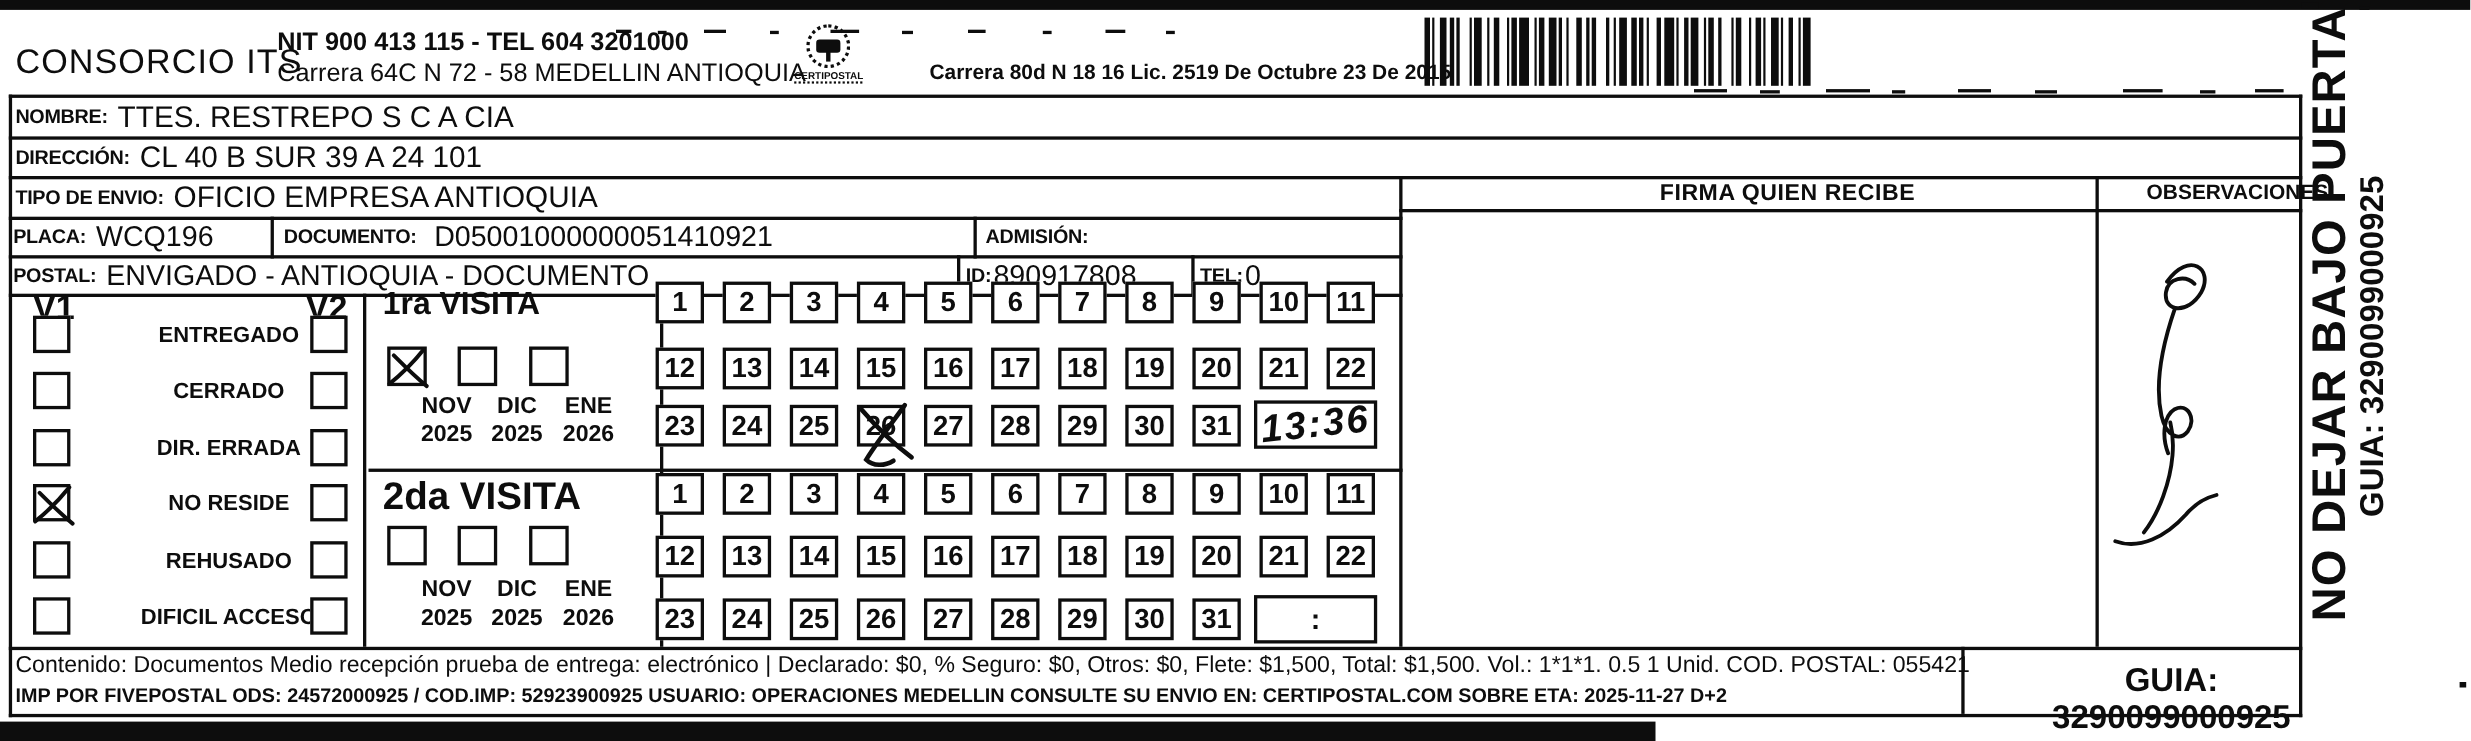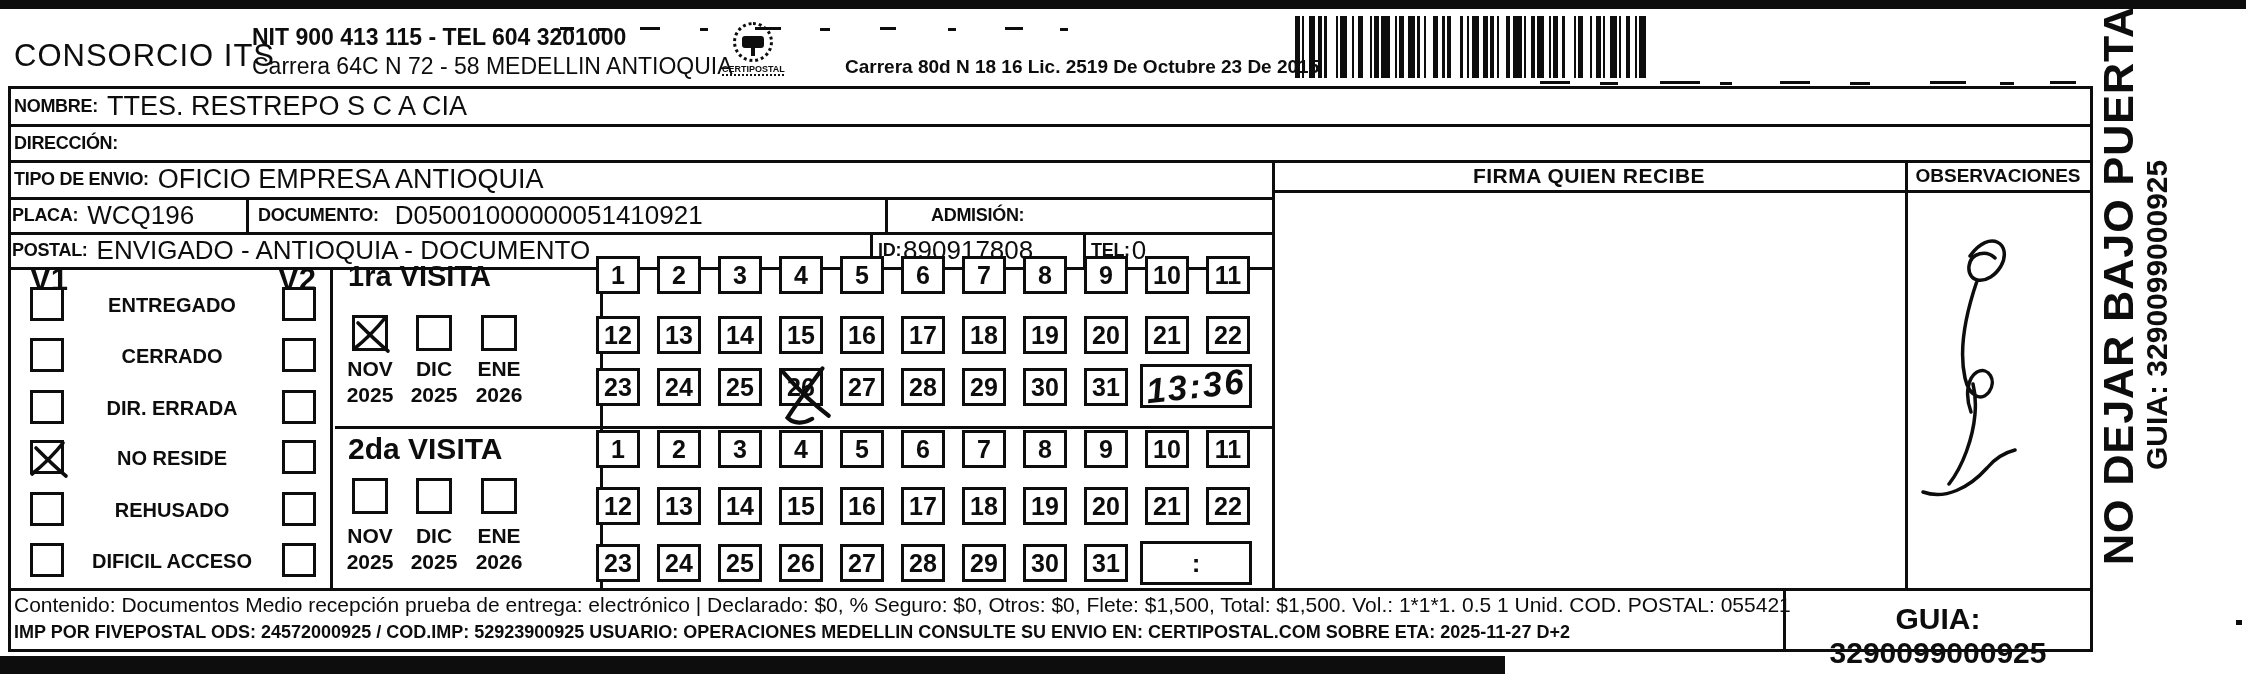--- a/index.html
+++ b/index.html
@@ -12,21 +12,21 @@
   .bar{position:absolute;background:var(--ink);}
   .lbl{font-weight:bold;font-size:18px;letter-spacing:-0.3px;white-space:nowrap;}
   .val{font-size:26px;white-space:nowrap;}
   .row{position:absolute;display:flex;align-items:center;gap:9px;white-space:nowrap;}
   .cbox{position:absolute;width:34px;height:34px;border:3px solid var(--ink);background:#fff;box-sizing:border-box;}
   .mbox{position:absolute;width:36px;height:36px;border:3px solid var(--ink);background:#fff;box-sizing:border-box;}
   .daycell{position:absolute;width:44px;height:38px;border:3px solid var(--ink);box-sizing:border-box;
            display:flex;align-items:center;justify-content:center;font-weight:bold;font-size:25px;background:#fff;}
   .timebox{position:absolute;width:112px;height:44px;border:3px solid var(--ink);box-sizing:border-box;
            display:flex;align-items:center;justify-content:center;background:#fff;}
-  .ctext{position:absolute;text-align:center;}
+  .ctext{position:absolute;text-align:center;margin-left:36px;}
   .xm{position:absolute;left:-4px;top:-4px;width:40px;height:40px;overflow:visible;}
   .xm path{fill:none;stroke:var(--ink);stroke-width:3.6;stroke-linecap:round;}
   .hand{font-style:italic;font-weight:bold;transform:rotate(-6deg);font-size:35px;letter-spacing:2px;}
   .vert{writing-mode:vertical-rl;transform:rotate(180deg);text-align:center;font-weight:bold;white-space:nowrap;}
   .speck{position:absolute;background:var(--ink);}
   svg.sig path{fill:none;stroke:var(--ink);stroke-width:3.5;stroke-linecap:round;}
   svg.dx path{fill:none;stroke:var(--ink);stroke-width:4;stroke-linecap:round;}
   .logo-wrap{position:absolute;left:722px;top:22px;width:62px;text-align:center;}
   .logo-circle{margin:0 auto;width:40px;height:40px;border:3px dotted var(--ink);border-radius:50%;
                display:flex;align-items:center;justify-content:center;box-sizing:border-box;}
@@ -192,35 +192,36 @@
   <div class="vl" style="left:600px;top:267px;height:321px;"></div>
   <div class="vl" style="left:1905px;top:160px;height:428px;"></div>
   <div class="vl" style="left:1783px;top:588px;height:61px;"></div>
 
   <div class="row" style="left:14px;top:90px;height:32px;">
     <span class="lbl">NOMBRE:</span>
     <span class="val" style="font-size:27px;">TTES. RESTREPO S C A CIA</span>
   </div>
   <div class="row" style="left:14px;top:127px;height:32px;">
     <span class="lbl">DIRECCIÓN:</span>
+    <span class="val" style="font-size:27px;">CL 40 B SUR 39 A 24 101</span>
   </div>
   <div class="row" style="left:14px;top:163px;height:32px;">
     <span class="lbl">TIPO DE ENVIO:</span>
     <span class="val" style="font-size:27px;">OFICIO EMPRESA ANTIOQUIA</span>
   </div>
 
   <div class="row" style="left:12px;top:200px;height:30px;">
     <span class="lbl">PLACA:</span>
     <span class="val">WCQ196</span>
   </div>
   <div class="row" style="left:258px;top:200px;height:30px;gap:16px;">
     <span class="lbl">DOCUMENTO:</span>
     <span class="val">D05001000000051410921</span>
   </div>
-  <div class="row" style="left:896px;top:200px;height:30px;gap:14px;margin-left:35px;">
+  <div class="row" style="left:896px;top:200px;height:30px;gap:14px;">
     <span class="lbl">ADMISIÓN:</span>
   </div>
 
   <div class="row" style="left:12px;top:235px;height:30px;">
     <span class="lbl">POSTAL:</span>
     <span class="val">ENVIGADO - ANTIOQUIA - DOCUMENTO</span>
   </div>
   <div class="row" style="left:878px;top:235px;height:30px;gap:2px;">
     <span class="lbl">ID:</span>
     <span class="val">890917808</span>
@@ -302,21 +303,21 @@
         <path d="M12 14 C24 28 40 44 56 56 M50 10 C40 24 26 42 16 58 C22 64 32 64 40 59"></path>
       </svg>
       <div class="daycell" style="left: 840px; top: 368px;">27</div>
       <div class="daycell" style="left: 901px; top: 368px;">28</div>
       <div class="daycell" style="left: 962px; top: 368px;">29</div>
       <div class="daycell" style="left: 1023px; top: 368px;">30</div>
       <div class="daycell" style="left: 1084px; top: 368px;">31</div>
       <div class="timebox" style="left: 1140px; top: 364px;">
         <span class="hand">13:36</span>
       </div>
-      <div class="abs" style="left: 348px; top: 432px; font-size: 30px; font-weight: bold;">2da VISITA</div>
+      <div class="abs" style="left: 348px; top: 432px; font-size: 35px; font-weight: bold;">2da VISITA</div>
       <div class="mbox" style="left: 352px; top: 478px;"></div>
       <div class="ctext" style="left: 338px; top: 524px; width: 64px; font-size: 21px; font-weight: bold;">NOV</div>
       <div class="ctext" style="left: 338px; top: 550px; width: 64px; font-size: 21px; font-weight: bold;">2025</div>
       <div class="mbox" style="left: 416px; top: 478px;"></div>
       <div class="ctext" style="left: 402px; top: 524px; width: 64px; font-size: 21px; font-weight: bold;">DIC</div>
       <div class="ctext" style="left: 402px; top: 550px; width: 64px; font-size: 21px; font-weight: bold;">2025</div>
       <div class="mbox" style="left: 481px; top: 478px;"></div>
       <div class="ctext" style="left: 467px; top: 524px; width: 64px; font-size: 21px; font-weight: bold;">ENE</div>
       <div class="ctext" style="left: 467px; top: 550px; width: 64px; font-size: 21px; font-weight: bold;">2026</div>
       <div class="daycell" style="left: 596px; top: 430px;">1</div>

